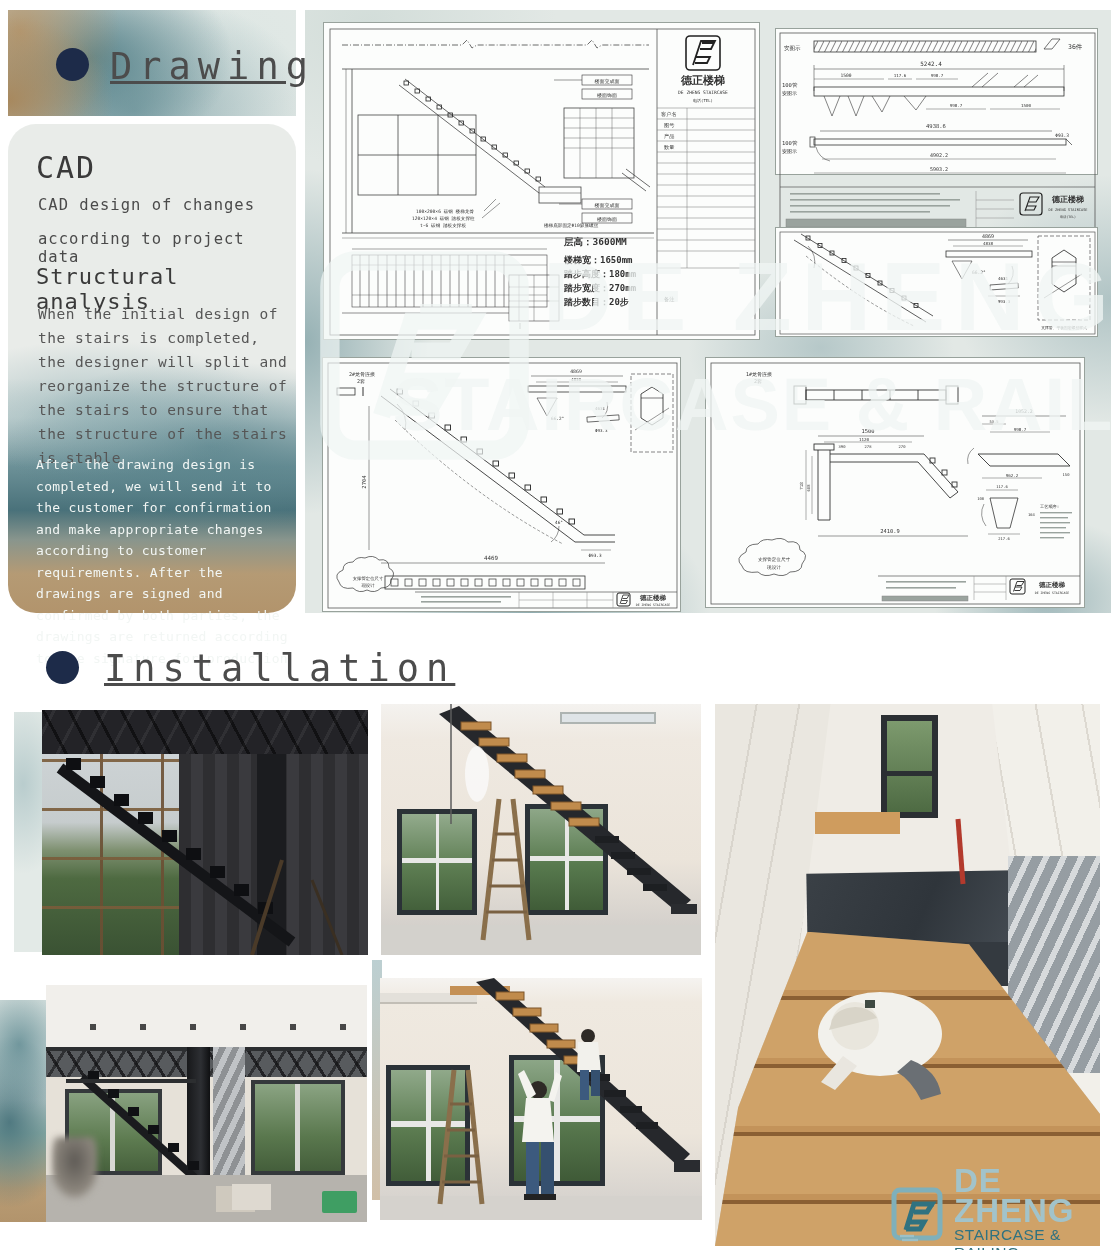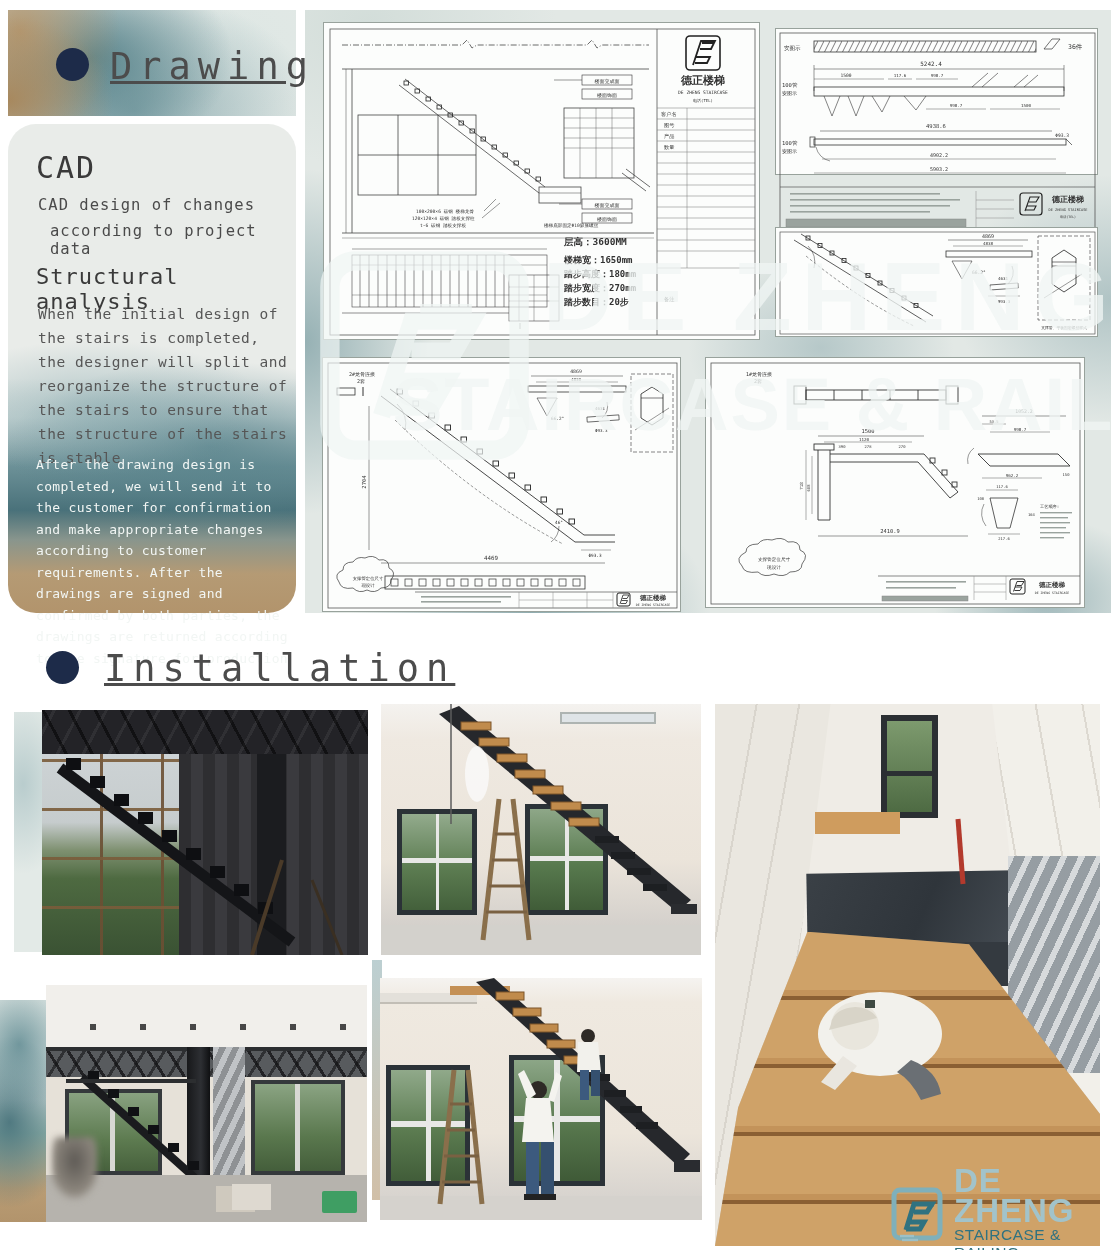--- a/index.html
+++ b/index.html
@@ -59,21 +59,21 @@
 <div id="root">
 
   <div id="drawing-header" class="abs">
     <div class="dot abs" style="left:48px;top:38px;width:33px;height:33px;"></div>
     <div class="sec-title abs" style="left:102px;top:35px;">Drawing</div>
   </div>
 
   <div id="left-panel" class="abs">
     <div class="h-cad abs" style="left:28px;top:26px;">CAD</div>
     <div class="cad-line abs" style="left:30px;top:72px;">CAD design of changes</div>
-    <div class="cad-line abs" style="left:30px;top:98px;margin-left:12px;">according to project data</div>
+    <div class="cad-line abs" style="left:30px;top:106px;">according to project data</div>
     <div class="h-struct abs" style="left:28px;top:140px;">Structural analysis</div>
     <div class="para1 abs" style="left:30px;top:178px;width:252px;">When the initial design of the stairs is completed, the designer will split and reorganize the structure of the stairs to ensure that the structure of the stairs is stable</div>
     <div class="para2 abs" style="left:28px;top:330px;width:256px;">After the drawing design is completed, we will send it to the customer for confirmation and make appropriate changes according to customer requirements. After the drawings are signed and confirmed by both parties, the drawings are returned according to the signature for production</div>
   </div>
 
   <div id="cad-canvas" class="abs">
 
     <div class="sheet" style="left:18px;top:12px;width:437px;height:318px;">
       <svg width="437" height="318" viewBox="0 0 437 318">
         <rect x="6" y="6" width="425" height="306" fill="none" stroke="#555" stroke-width="0.8"></rect>

